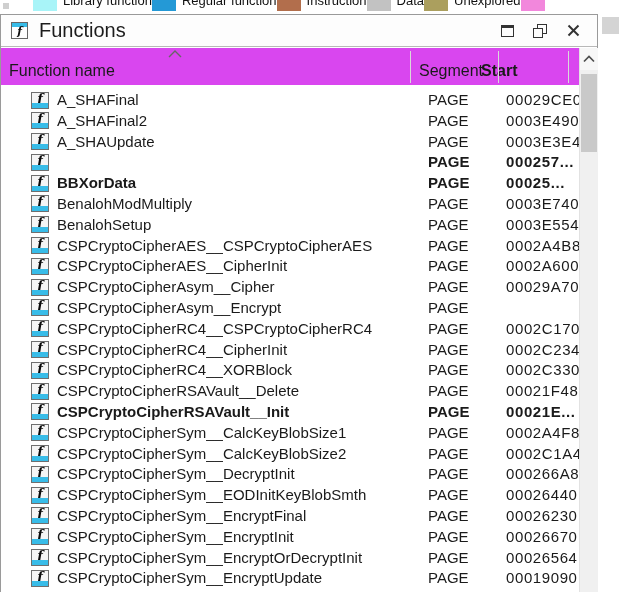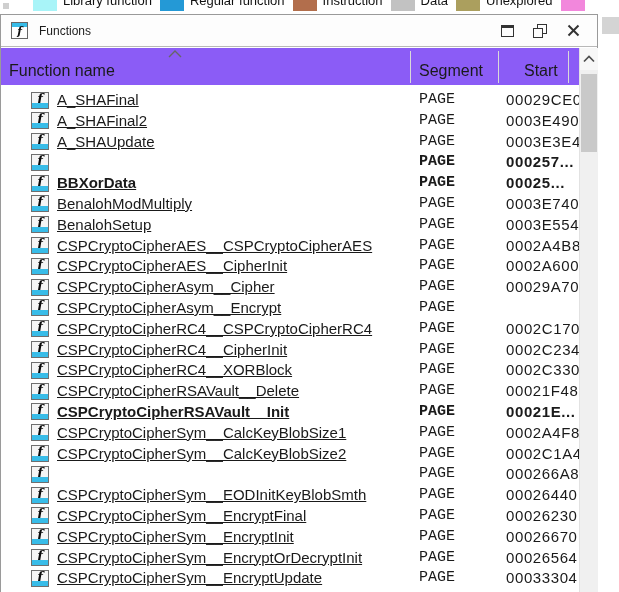--- a/index.html
+++ b/index.html
@@ -3,65 +3,65 @@
 <meta charset="utf-8">
 <style>
   * { margin:0; padding:0; box-sizing:border-box; }
   html,body { width:619px; height:592px; overflow:hidden; background:#ffffff;
               font-family:"Liberation Sans", sans-serif; }
   .screen { position:relative; width:619px; height:592px; background:#fff; }
 
   
   .legend { position:absolute; left:0; top:0; width:619px; height:13px;
             overflow:hidden; display:flex; align-items:flex-start;
-            padding-left:33px; gap:8px; background:#fff; }
+            padding-left:33px; gap:0; background:#fff; }
   .legend-item { display:flex; align-items:flex-start; gap:6px; flex:0 0 auto; }
   .chip { width:24px; height:11px; margin-top:0; flex:0 0 auto; }
   .ltext { font-size:13px; line-height:16px; color:#111; margin-top:-7px; white-space:nowrap; }
   .legend-frag { position:absolute; left:3px; top:3px; width:6px; height:6px; background:#cfcfcf; }
 
   
   .window { position:absolute; left:0; top:14px; width:598px; height:578px;
             background:#fff; border:1px solid #9a9a9a; border-bottom:none; }
 
   .titlebar { position:absolute; left:0; top:0; width:100%; height:32px;
               background:#fdfdfd; border-bottom:1px solid #b8b8b8;
               display:flex; align-items:center; padding:0 8px; }
   .win-icon { position:relative; width:17px; height:17px; border:1px solid #676767;
               background:#fff; margin-left:2px; flex:0 0 auto; }
   .win-icon .bar { position:absolute; left:0; top:0; width:100%; height:4px;
                    background:var(--accent-cyan); }
   .win-icon .fg { position:absolute; left:0; top:3px; width:100%; text-align:center;
                   font-family:"DejaVu Serif", serif; font-style:italic; font-weight:700;
                   font-size:11px; line-height:12px; color:#111; }
-  .title { font-size:12px; color:#1c1c1c; margin-left:11px; }
+  .title { font-size:20px; color:#1c1c1c; margin-left:11px; }
   .controls { margin-left:auto; display:flex; align-items:center; gap:13px; padding-right:6px; }
   .wbtn { width:20px; height:20px; background:none; border:none; display:flex;
           align-items:center; justify-content:center; cursor:default; }
   .ico-max { width:13px; height:12px; border:1.5px solid #333; border-top:3px solid #333; }
   .ico-restore { position:relative; width:14px; height:14px; }
   .ico-restore .b { position:absolute; right:0; top:0; width:10px; height:10px; border:1.5px solid #333; }
   .ico-restore .f { position:absolute; left:0; bottom:0; width:10px; height:10px; border:1.5px solid #333; background:#fdfdfd; }
 
   
-  .header { position:absolute; left:0; top:33px; width:596px; height:37px; background:#8b5cf6; }
+  .header { position:absolute; left:0; top:33px; width:596px; height:37px; background:#d946ef; }
   .hlabel { position:absolute; bottom:5px; font-size:16px; color:#1a1a1a; white-space:nowrap; }
   .h-name  { left:8px; }
   .h-seg   { left:418px; }
-  .h-start { left:523px; }
+  .h-start { left:480px;font-weight:bold; }
   .sort-caret { position:absolute; left:166px; top:1px; }
   .hsep { position:absolute; top:3px; bottom:2px; width:1px; background:#d9d9d9; }
   .sep1 { left:409px; } .sep2 { left:497px; } .sep3 { left:567px; }
 
   
   .rows { position:absolute; left:0; top:75px; width:596px; height:502px; overflow:hidden; }
   .row { position:relative; height:20.8px; }
   .cell { position:absolute; top:0; line-height:20.8px; font-size:15px; color:#1a1a1a; white-space:nowrap; }
-  .c-name  { left:56px; right:37px; overflow:hidden;text-decoration:underline; }
-  .c-seg   { left:418px;font-family:Liberation Mono, monospace; }
+  .c-name  { left:56px; right:37px; overflow:hidden; }
+  .c-seg   { left:427px; }
   .c-start { left:505px; width:74px; overflow:hidden; letter-spacing:0.6px; }
   .row.bold .cell { font-weight:700; }
 
   .ficon { position:absolute; left:30px; top:1.5px; width:18px; height:17px;
            border:1px solid #6f6f6f; background:#f5f5f5; }
   .ficon .fg { position:absolute; left:0; top:-1px; width:100%; text-align:center;
                font-family:"DejaVu Serif", serif; font-style:italic; font-weight:700;
                font-size:13px; line-height:13px; color:#0a0a0a; }
   .ficon .stripe { position:absolute; left:0; bottom:0; width:100%; height:5px;
                    background:var(--accent-cyan); }
@@ -331,20 +331,21 @@
     <span class="cell c-name">CSPCryptoCipherSym__CalcKeyBlobSize2</span>
     <span class="cell c-seg">PAGE</span>
     <span class="cell c-start">0002C1A4</span>
   </div>
 
   <div class="row">
     <span class="ficon">
       <span class="fg">f</span>
       <span class="stripe"></span>
     </span>
+    <span class="cell c-name">CSPCryptoCipherSym__DecryptInit</span>
     <span class="cell c-seg">PAGE</span>
     <span class="cell c-start">000266A8</span>
   </div>
 
   <div class="row">
     <span class="ficon">
       <span class="fg">f</span>
       <span class="stripe"></span>
     </span>
     <span class="cell c-name">CSPCryptoCipherSym__EODInitKeyBlobSmth</span>
@@ -382,21 +383,21 @@
     <span class="cell c-start">00026564</span>
   </div>
 
   <div class="row">
     <span class="ficon">
       <span class="fg">f</span>
       <span class="stripe"></span>
     </span>
     <span class="cell c-name">CSPCryptoCipherSym__EncryptUpdate</span>
     <span class="cell c-seg">PAGE</span>
-    <span class="cell c-start">00033304</span>
+    <span class="cell c-start">00019090</span>
   </div>
 </div>
 
     <div class="vscroll">
       <span class="scroll-up">
         <svg width="12" height="8" viewBox="0 0 12 8">
           <polyline points="1,6.5 6,1.5 11,6.5" fill="none" stroke="#4d4d4d" stroke-width="1.7"></polyline>
         </svg>
       </span>
       <span class="thumb"></span>

